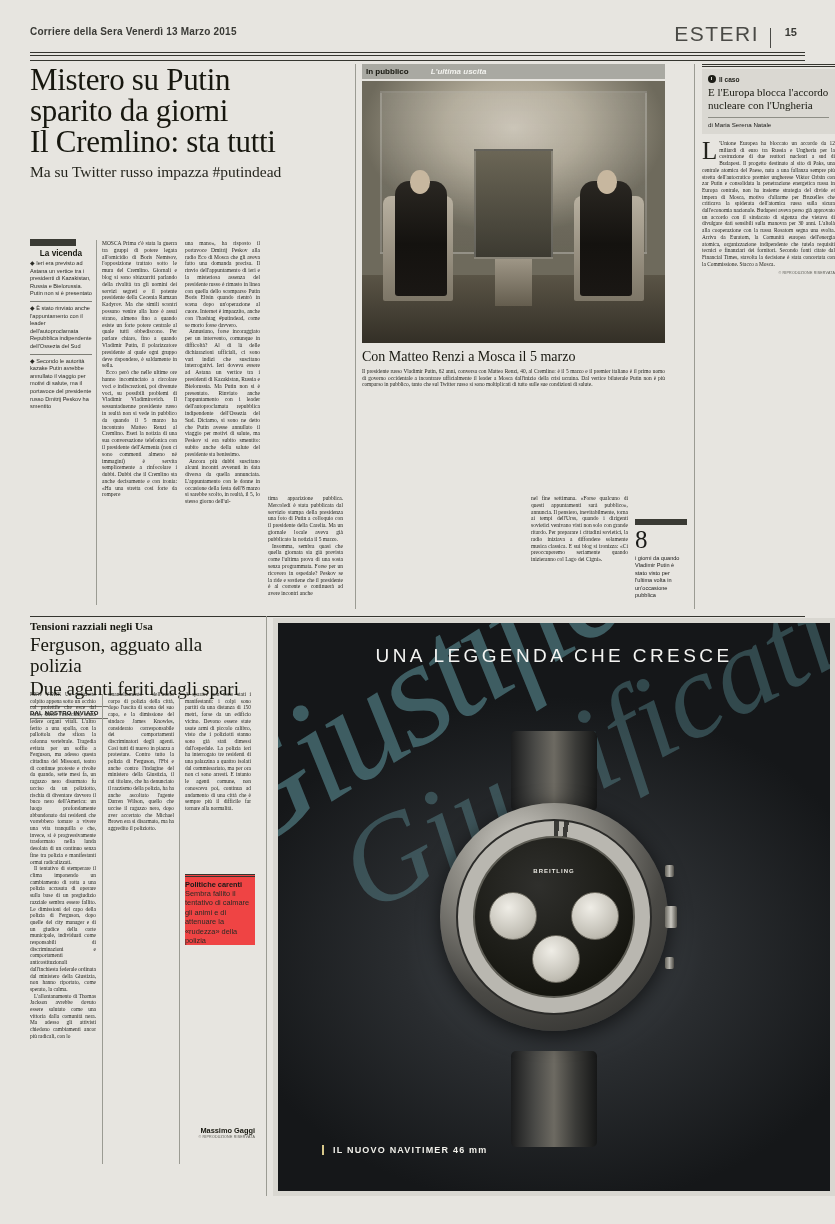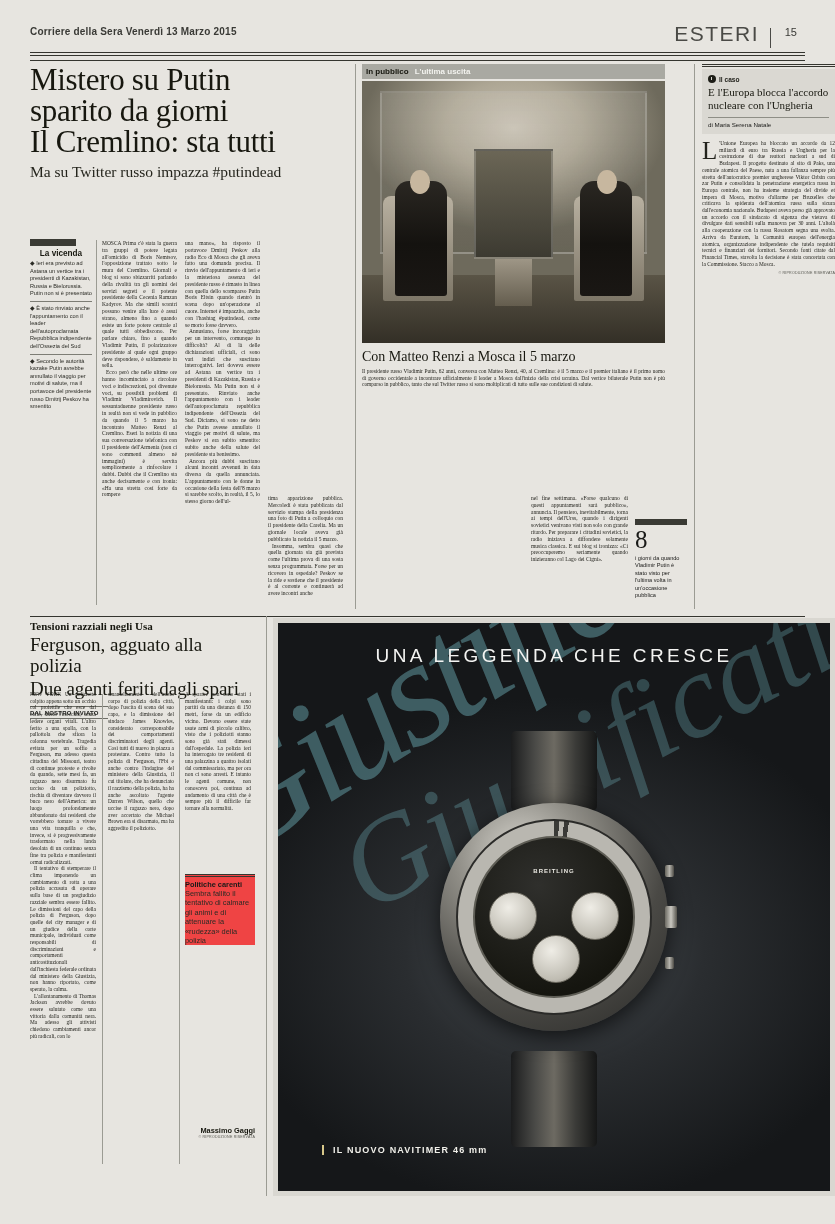--- a/index.html
+++ b/index.html
@@ -26,21 +26,21 @@
     position:absolute; right:46px; top:-4px;
     font-family:"Liberation Sans", sans-serif;
     font-size:21px; letter-spacing:1.5px; color:#4a4a46; font-weight:400;
   }
   .masthead .divider-bar {
     position:absolute; right:34px; top:2px; width:1.5px; height:20px; background:#4a4a46;
   }
   .masthead .pageno {
     position:absolute; right:8px; top:0px;
     font-family:"Liberation Sans", sans-serif;
-    font-size:11px; color:#3a3a36; font-weight:400;
+    font-size:11px; color:#3a3a36; font-weight:700;
   }
   .rule-double {
     position:absolute; left:30px; top:52px; width:775px;
     border-top:1.6px solid #35352f; border-bottom:1px solid #35352f; height:4px;
   }
   .rule-thin {
     position:absolute; left:30px; top:60px; width:775px; height:1px; background:#35352f;
   }
 
   
@@ -79,21 +79,21 @@
   .col p { margin:0 0 0 0; text-indent:4px; }
   .col p.first { text-indent:0; }
 
   
   .photo-wrap { position:absolute; left:332px; top:0px; width:303px; }
   .photo-kicker {
     background:#a9a9a2; height:15px; width:100%;
     font-family:"Liberation Sans", sans-serif; font-size:8px; font-weight:bold;
     color:#17170f; line-height:15px; padding-left:4px;
   }
-  .photo-kicker .light { color:#f2f2ee; font-weight:bold; margin-left:6px; }
+  .photo-kicker .light { color:#f2f2ee; font-weight:bold; margin-left:22px;font-style:italic; }
   .photo {
     width:303px; height:262px; margin-top:2px; position:relative; overflow:hidden;
     background:
       radial-gradient(ellipse 50% 40% at 50% 18%, #c9c2b4 0%, #ada694 45%, #6e6a5c 100%),
       #8c8678;
   }
   .photo .wallpanel {
     position:absolute; left:6%; top:4%; width:88%; height:62%;
     border:2px solid rgba(255,255,255,.18);
     background:linear-gradient(180deg, rgba(255,255,255,.10), rgba(0,0,0,.05));

